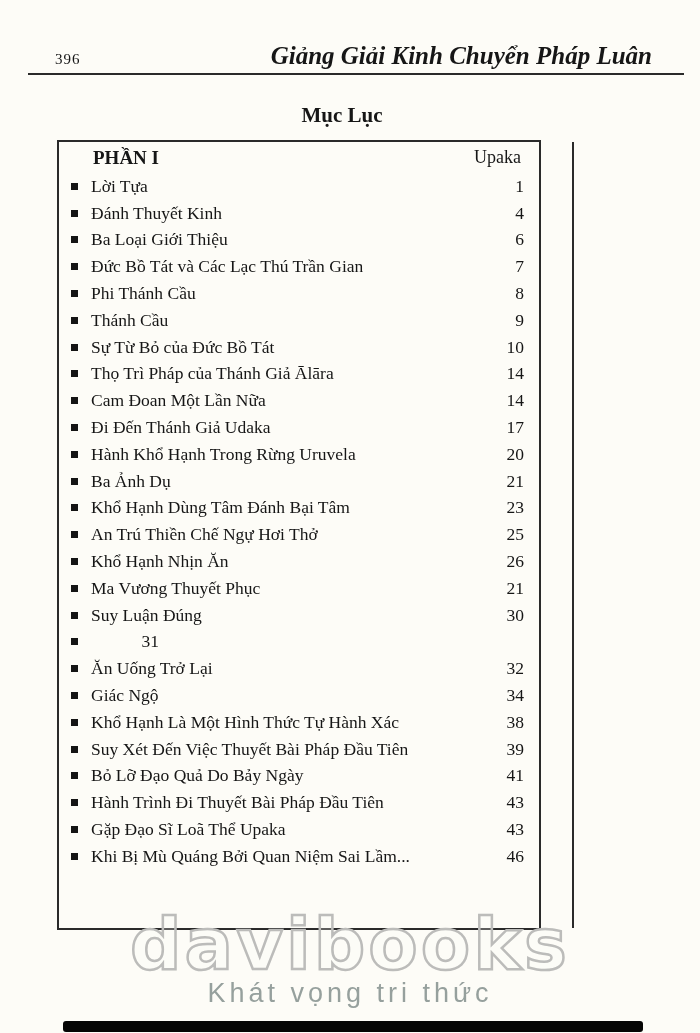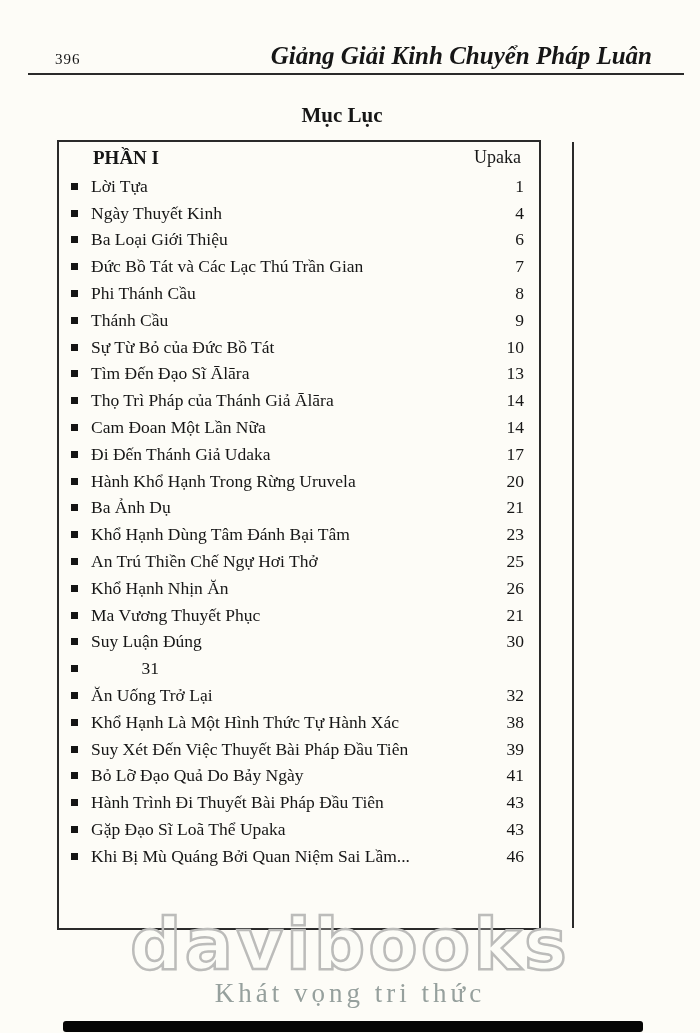--- a/index.html
+++ b/index.html
@@ -111,21 +111,21 @@
   .wm-name {
     font-family: "DejaVu Sans", sans-serif;
     font-size: 72px;
     font-weight: bold;
     line-height: 1.0;
     color: rgba(250, 250, 248, 0.25);
     -webkit-text-stroke: 2.5px #bcbcba;
     letter-spacing: 3px;
   }
   .wm-tag {
-    font-family: Liberation Serif, serif;
+    font-family: Liberation Sans, sans-serif;
     font-size: 27px;
     color: #96a09d;
     letter-spacing: 4px;
     margin-top: -2px;
   }
 
   .bottom-bar {
     position: absolute;
     left: 63px; right: 57px;
     top: 1021px;
@@ -158,21 +158,21 @@
           <span class="bullet-cell">
             <span class="bullet"></span>
           </span>
           <span class="entry-label">Lời Tựa</span>
           <span class="entry-page">1</span>
         </div>
         <div class="toc-row">
           <span class="bullet-cell">
             <span class="bullet"></span>
           </span>
-          <span class="entry-label">Ngày Thuyết Kinh</span>
+          <span class="entry-label">Đánh Thuyết Kinh</span>
           <span class="entry-page">4</span>
         </div>
         <div class="toc-row">
           <span class="bullet-cell">
             <span class="bullet"></span>
           </span>
           <span class="entry-label">Ba Loại Giới Thiệu</span>
           <span class="entry-page">6</span>
         </div>
         <div class="toc-row">
@@ -200,27 +200,20 @@
           <span class="bullet-cell">
             <span class="bullet"></span>
           </span>
           <span class="entry-label">Sự Từ Bỏ của Đức Bồ Tát</span>
           <span class="entry-page">10</span>
         </div>
         <div class="toc-row">
           <span class="bullet-cell">
             <span class="bullet"></span>
           </span>
-          <span class="entry-label">Tìm Đến Đạo Sĩ Ālāra</span>
-          <span class="entry-page">13</span>
-        </div>
-        <div class="toc-row">
-          <span class="bullet-cell">
-            <span class="bullet"></span>
-          </span>
           <span class="entry-label">Thọ Trì Pháp của Thánh Giả Ālāra</span>
           <span class="entry-page">14</span>
         </div>
         <div class="toc-row">
           <span class="bullet-cell">
             <span class="bullet"></span>
           </span>
           <span class="entry-label">Cam Đoan Một Lần Nữa</span>
           <span class="entry-page">14</span>
         </div>
@@ -285,20 +278,27 @@
             <span class="bullet"></span>
           </span>
           <span class="entry-page">31</span>
         </div>
         <div class="toc-row">
           <span class="bullet-cell">
             <span class="bullet"></span>
           </span>
           <span class="entry-label">Ăn Uống Trở Lại</span>
           <span class="entry-page">32</span>
+        </div>
+        <div class="toc-row">
+          <span class="bullet-cell">
+            <span class="bullet"></span>
+          </span>
+          <span class="entry-label">Giác Ngộ</span>
+          <span class="entry-page">34</span>
         </div>
         <div class="toc-row">
           <span class="bullet-cell">
             <span class="bullet"></span>
           </span>
           <span class="entry-label">Khổ Hạnh Là Một Hình Thức Tự Hành Xác</span>
           <span class="entry-page">38</span>
         </div>
         <div class="toc-row">
           <span class="bullet-cell">

